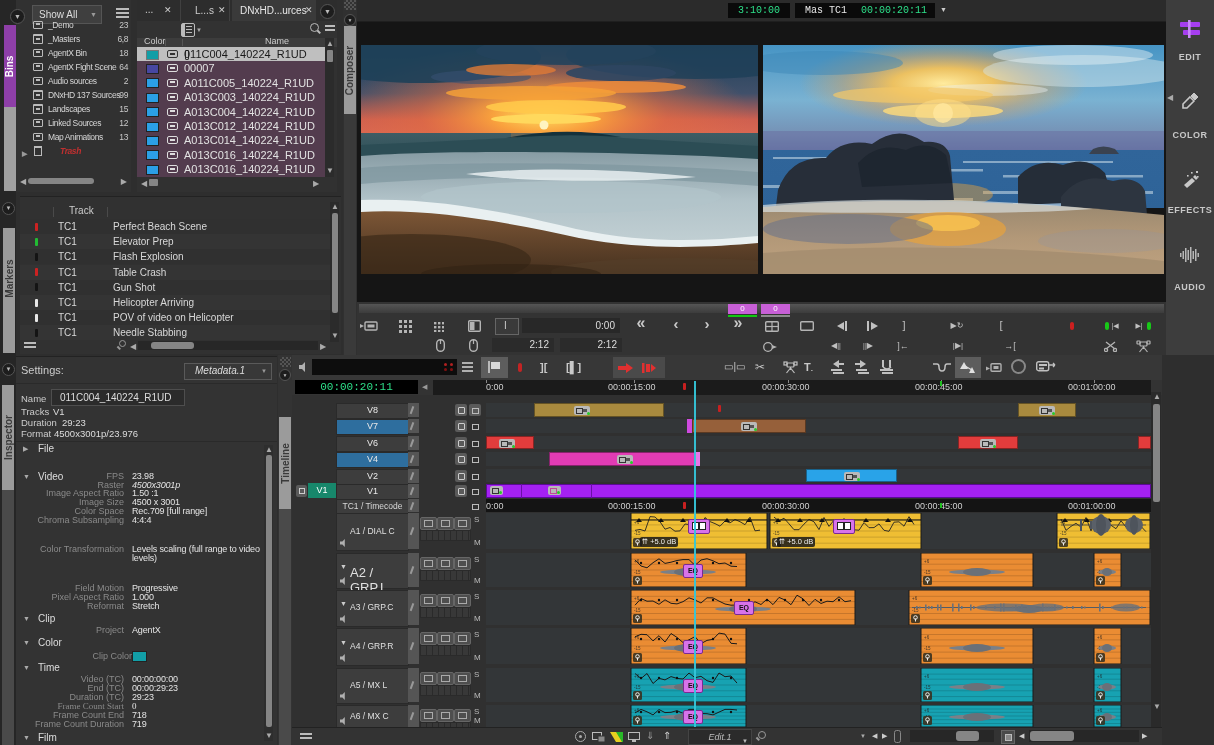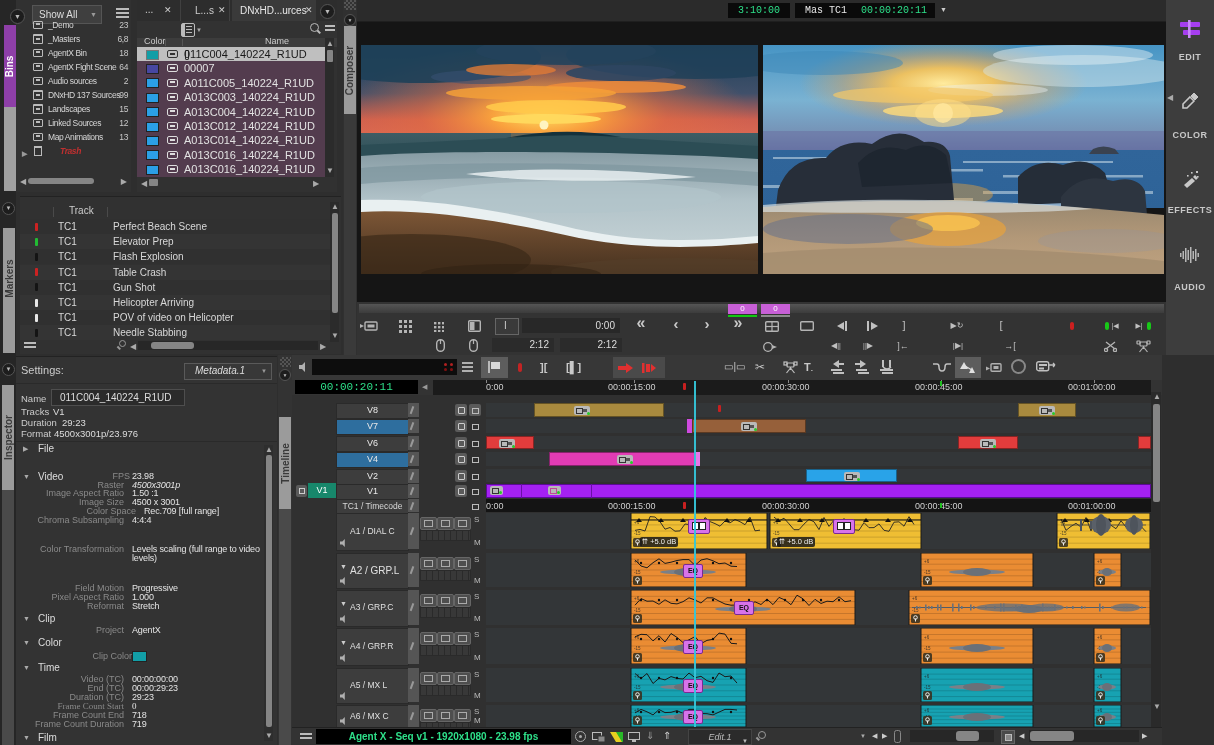--- a/index.html
+++ b/index.html
@@ -321,36 +321,36 @@
       </div>
       <div style="position:absolute;left:0;top:305px;width:250px;height:12px;line-height:12px;">
         <span style="position:absolute;left:7px;font-size:7px;color:#aaa;">▼</span>
         <span style="position:absolute;left:22px;color:#ddd;font-size:10px;">Time</span>
       </div>
       <div style="position:absolute;left:0;top:375px;width:250px;height:12px;line-height:12px;">
         <span style="position:absolute;left:7px;font-size:7px;color:#aaa;">▼</span>
         <span style="position:absolute;left:22px;color:#ddd;font-size:10px;">Film</span>
       </div>
     <div style="position:absolute;left:0;top:115px;width:250px;height:9px;line-height:9px;">
-        <span style="position:absolute;right:136px;color:#8a8a8a;white-space:nowrap;">FPS</span>
+        <span style="position:absolute;right:142px;color:#8a8a8a;white-space:nowrap;">FPS</span>
         <span style="position:absolute;left:116px;color:#e4e4e4;white-space:nowrap;letter-spacing:-0.15px;">23.98</span>
       </div>
       <div style="position:absolute;left:0;top:124px;width:250px;height:9px;line-height:9px;">
         <span style="position:absolute;right:142px;color:#8a8a8a;white-space:nowrap;">Raster</span>
         <span style="position:absolute;left:116px;color:#e4e4e4;white-space:nowrap;letter-spacing:-0.15px;font-style:italic;">4500x3001p</span>
       </div>
       <div style="position:absolute;left:0;top:132px;width:250px;height:9px;line-height:9px;">
         <span style="position:absolute;right:142px;color:#8a8a8a;white-space:nowrap;">Image Aspect Ratio</span>
         <span style="position:absolute;left:116px;color:#e4e4e4;white-space:nowrap;letter-spacing:-0.15px;">1.50 :1</span>
       </div>
       <div style="position:absolute;left:0;top:141px;width:250px;height:9px;line-height:9px;">
         <span style="position:absolute;right:142px;color:#8a8a8a;white-space:nowrap;">Image Size</span>
         <span style="position:absolute;left:116px;color:#e4e4e4;white-space:nowrap;letter-spacing:-0.15px;">4500 x 3001</span>
       </div>
-      <div style="position:absolute;left:12px;top:150px;width:250px;height:9px;line-height:9px;">
+      <div style="position:absolute;left:0;top:150px;width:250px;height:9px;line-height:9px;">
         <span style="position:absolute;right:142px;color:#8a8a8a;white-space:nowrap;">Color Space</span>
         <span style="position:absolute;left:116px;color:#e4e4e4;white-space:nowrap;letter-spacing:-0.15px;">Rec.709 [full range]</span>
       </div>
       <div style="position:absolute;left:0;top:159px;width:250px;height:9px;line-height:9px;">
         <span style="position:absolute;right:142px;color:#8a8a8a;white-space:nowrap;">Chroma Subsampling</span>
         <span style="position:absolute;left:116px;color:#e4e4e4;white-space:nowrap;letter-spacing:-0.15px;">4:4:4</span>
       </div>
       <div style="position:absolute;left:0;top:188px;width:250px;height:9px;line-height:9px;">
         <span style="position:absolute;right:142px;color:#8a8a8a;white-space:nowrap;">Color Transformation</span>
         <span style="position:absolute;left:116px;color:#e4e4e4;white-space:nowrap;letter-spacing:-0.15px;">Levels scaling (full range to video</span>
@@ -896,21 +896,21 @@
         </div>
   <div class="abs" style="left:145px;top:122px;width:15px;height:11px;background:#4e4e4e;border:1px solid #666;border-radius:2px;">
           <span style="position:absolute;left:3px;top:2px;width:7px;height:5px;border:1px solid #aaa;"></span>
         </div>
   <div class="abs" style="left:162px;top:122px;width:15px;height:11px;background:#4e4e4e;border:1px solid #666;border-radius:2px;">
           <span style="position:absolute;left:3px;top:2px;width:7px;height:5px;border:1px solid #aaa;"></span>
         </div>
   <div class="abs" style="left:128px;top:135px;width:49px;height:9px;background:#383838;border:1px solid #2a2a2a;background-image:repeating-linear-gradient(to right,transparent 0 5px,#2a2a2a 5px 6px);"></div>
   <span class="abs" style="left:182px;top:120px;color:#bbb;font-size:8px;">S</span>
   <span class="abs" style="left:182px;top:143px;color:#bbb;font-size:8px;">M</span>
-  <div class="abs" style="left:44px;top:158px;width:71px;height:34px;background:#3d3d3d;border:1px solid #2a2a2a;color:#e0e0e0;font-size:10px;">
+  <div class="abs" style="left:44px;top:158px;width:71px;height:34px;background:#3d3d3d;border:1px solid #2a2a2a;color:#e0e0e0;font-size:13px;">
           <span style="position:absolute;left:13px;top:11px;">A2 / GRP.L</span>
         </div>
   <span class="abs" style="left:48px;top:168px;font-size:7px;color:#ccc;">▼</span>
   <svg width="8" height="8" viewBox="0 0 10 10" style="position:absolute;left:48px;top:182px;">
           <path d="M0,3 h3 l3,-3 v10 l-3,-3 h-3 Z" fill="#b0b0b0"></path>
         </svg>
   <div class="abs" style="left:116px;top:158px;width:11px;height:34px;background:#555;">
           <span style="position:absolute;left:3px;top:13px;width:1.5px;height:8px;background:#999;transform:rotate(20deg);"></span>
         </div>
   <div class="abs" style="left:128px;top:162px;width:15px;height:11px;background:#4e4e4e;border:1px solid #666;border-radius:2px;">
@@ -1451,21 +1451,20 @@
 <div class="abs" style="left:391px;top:355px;width:18px;height:12px;background:#d873ea;border:1.5px solid #7a2a92;border-radius:2px;color:#111;font-size:7px;font-weight:bold;text-align:center;line-height:12px;">EQ</div>
 <div class="abs" style="left:402px;top:26px;width:2px;height:346px;background:#35c6d9;opacity:0.95;"></div>
 <div class="abs" style="left:859px;top:37px;width:10px;height:335px;background:#2a2a2a;">
           <span class="arr abs" style="left:2px;top:0px;">▲</span>
           <div class="scrth abs" style="left:1.5px;top:12px;width:7px;height:98px;border-radius:2px;"></div>
           <span class="arr abs" style="left:2px;top:310px;">▼</span>
         </div>
       </div>
   <div class="abs" style="left:0;top:372px;width:870px;height:18px;background:#333;border-top:1px solid #222;">
 <span style="position:absolute;left:8px;top:5px;width:12px;height:2px;background:#bbb;box-shadow:0 4px 0 #bbb;"></span>
-<div style="position:absolute;left:24px;top:1px;width:255px;height:15px;background:#000;color:#2ee08a;font-size:10px;font-weight:bold;text-align:center;line-height:15px;">Agent X - Seq v1 - 1920x1080 - 23.98 fps</div>
 <span style="position:absolute;left:283px;top:3px;width:9px;height:9px;border:1.5px solid #aaa;border-radius:50%;"></span>
         <span style="position:absolute;left:287px;top:7px;width:3px;height:3px;background:#aaa;border-radius:50%;"></span>
 <svg width="13" height="10" viewBox="0 0 13 10" style="position:absolute;left:300px;top:4px;">
           <rect x="0.5" y="0.5" width="9" height="7" fill="none" stroke="#bbb"></rect>
           <rect x="6" y="4" width="7" height="6" fill="#888" stroke="#333"></rect>
         </svg>
 <svg width="13" height="10" viewBox="0 0 13 10" style="position:absolute;left:318px;top:4px;">
           <path d="M0,0 h7 l6,10 h-7 Z" fill="#e8d020"></path>
           <path d="M6,0 l6,10 h1 v-10 Z" fill="#28b828"></path>
         </svg>

